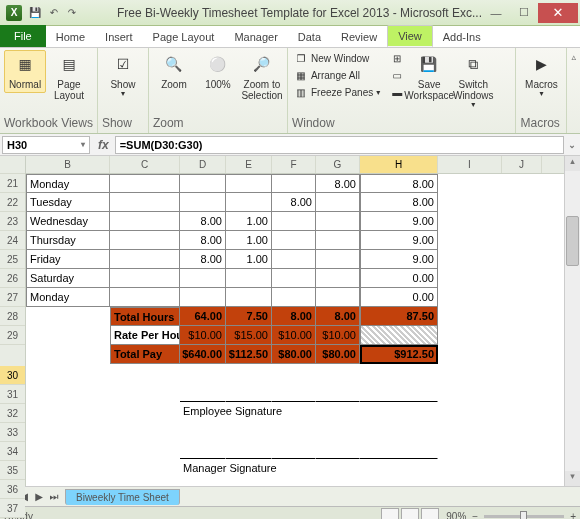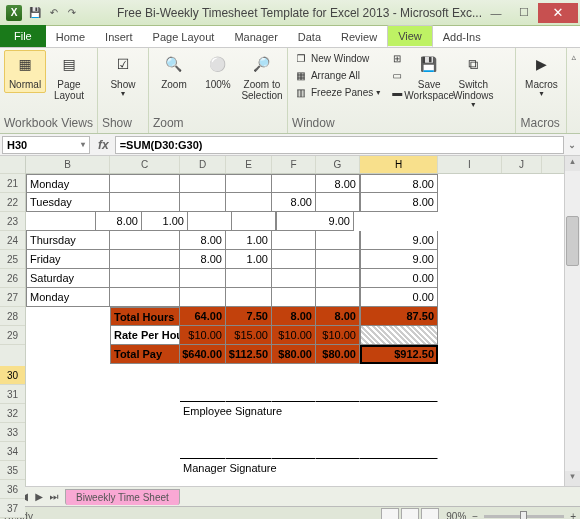--- a/index.html
+++ b/index.html
@@ -65,21 +65,21 @@
 .sigline { border-bottom:1px solid #000;}
 .mainarea { flex:1; overflow:hidden; position:relative;}
 .scrollbar-v { width:16px; background:#eee; border-left:1px solid #ccc; position:relative;}
 .scrollbar-v .thumb { position:absolute; left:1px; right:1px; top:60px; height:50px; background:#ccc; border:1px solid #aaa; border-radius:2px;}
 .scrollbar-v .arr { position:absolute; left:0; right:0; height:15px; text-align:center; font-size:9px; color:#777; background:#e5e5e5;}
 
 
 .sheetbar { height: 20px; background: #ecefe7; border-top:1px solid #ccc; display:flex; align-items:center; font-size:10px; color:#555;}
 .sheetbar .nav { display:flex; gap:1px; padding:0 2px;}
 .sheetbar .nav span { width:14px; text-align:center; cursor:pointer;}
-.sheetbar .stab { background:#f9a8d4; border:1px solid #aaa; border-bottom:none; padding:2px 10px; border-radius:0 0 3px 3px; margin-left:2px;}
+.sheetbar .stab { background:#7dd3fc; border:1px solid #aaa; border-bottom:none; padding:2px 10px; border-radius:0 0 3px 3px; margin-left:2px;}
 .statusbar { height: 19px; background: #e0e6d8; border-top:1px solid #bbb; display:flex; align-items:center; font-size:10px; color:#555; padding:0 4px; justify-content:space-between;}
 .statusbar .right-side { display:flex; align-items:center; gap:6px;}
 .statusbar .viewbtns span { display:inline-block; width:18px; height:14px; border:1px solid #aaa; margin:0 1px; background:#f5f5f5;}
 .statusbar .slider { width:80px; height:3px; background:#bbb; position:relative;}
 .statusbar .slider .knob { position:absolute; width:7px; height:11px; background:#eee; border:1px solid #888; top:-4px; left:36px;}
 
 
 .cB{width:84px;} .cC{width:70px;} .cD{width:46px;} .cE{width:46px;} .cF{width:44px;} .cG{width:44px;} .cH{width:78px;} .cI{width:64px;} .cJ{width:40px;}
 </style>
 </head>
@@ -268,20 +268,21 @@
           <div class="cell cC b-r b-b"></div>
           <div class="cell cD b-r b-b right"></div>
           <div class="cell cE b-r b-b right"></div>
           <div class="cell cF b-r b-b right">8.00</div>
           <div class="cell cG b-r b-b right"></div>
           <div class="cell cH b-l b-r b-b right">8.00</div>
           <div class="cell cI"></div>
           <div class="cell cJ"></div>
         </div>
         <div class="cellrow">
+          <div class="cell cB b-l b-r b-b">Wednesday</div>
           <div class="cell cC b-r b-b"></div>
           <div class="cell cD b-r b-b right">8.00</div>
           <div class="cell cE b-r b-b right">1.00</div>
           <div class="cell cF b-r b-b right"></div>
           <div class="cell cG b-r b-b right"></div>
           <div class="cell cH b-l b-r b-b right">9.00</div>
           <div class="cell cI"></div>
           <div class="cell cJ"></div>
         </div>
         <div class="cellrow">

